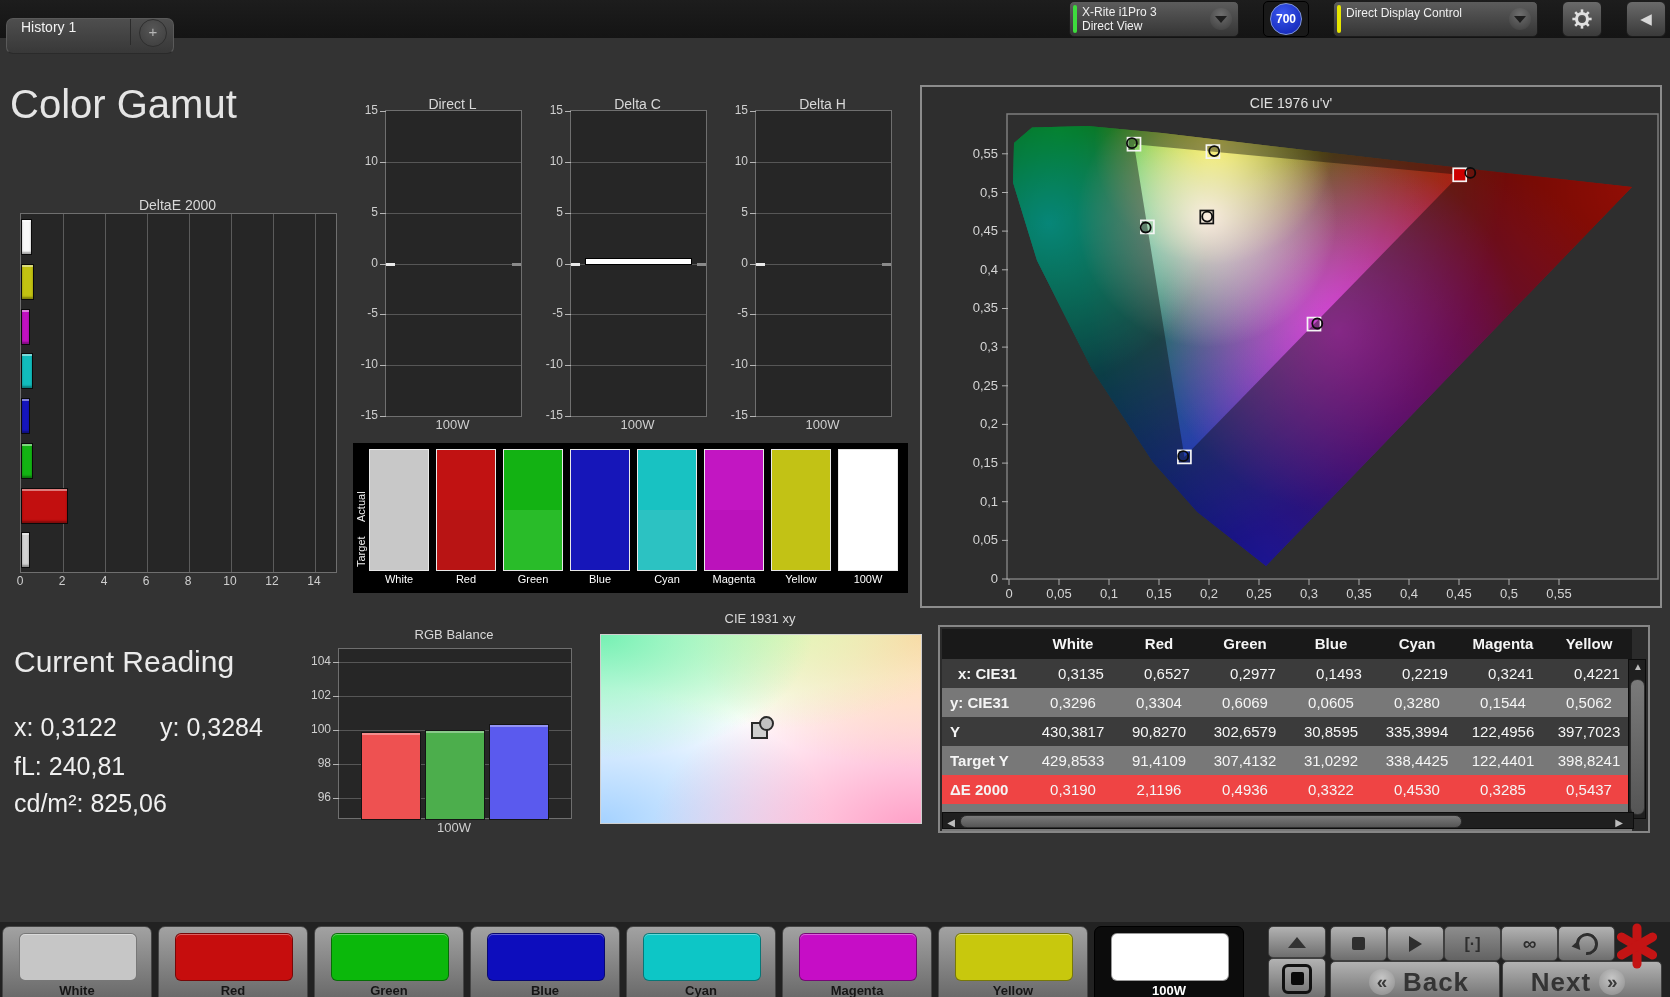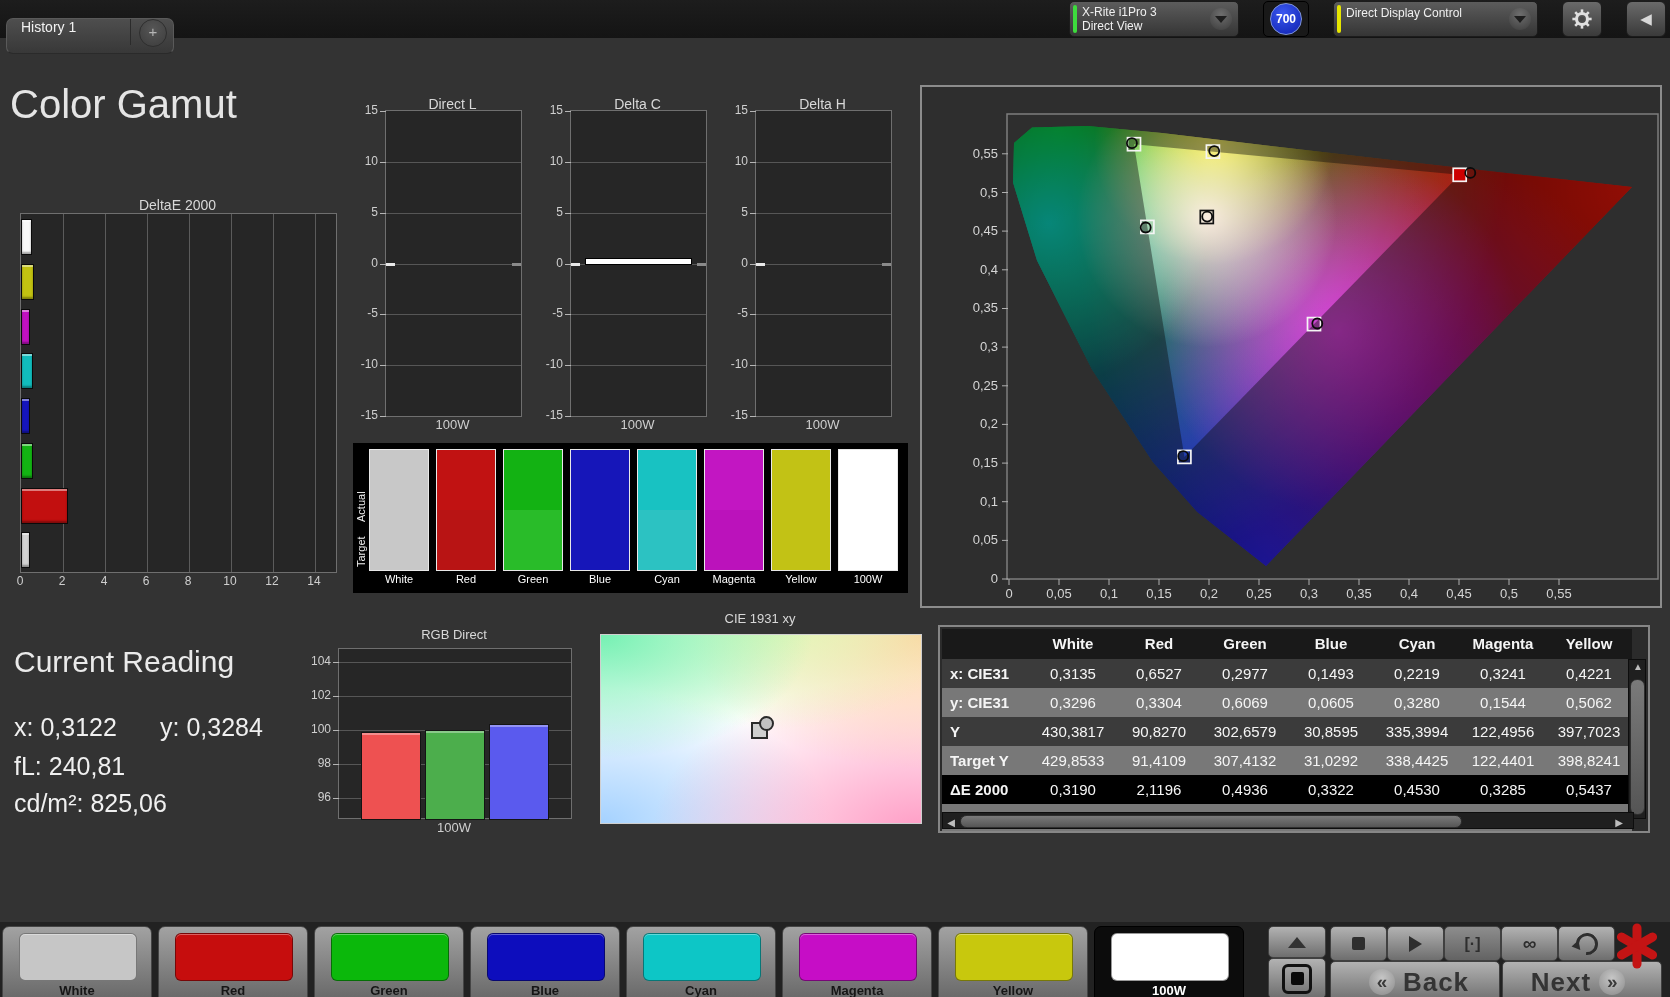--- a/index.html
+++ b/index.html
@@ -265,20 +265,21 @@
     </div>
     <div class="patchlab" style="left: 418px;">Yellow</div>
     <div class="patch" style="left: 485px;">
       <div class="half" style="top: 0px; background: rgb(255, 255, 255);"></div>
       <div class="half" style="bottom: 0px; background: rgb(255, 255, 255);"></div>
     </div>
     <div class="patchlab" style="left: 485px;">100W</div>
   </div>
 
 <div class="cie76">
+  <div style="position:absolute;top:8px;left:0;right:0;text-align:center;font-size:14px;color:#e0e0e0;">CIE 1976 u'v'</div>
   <div id="cie76-svg" style="position:absolute;inset:0;"><svg width="738" height="519" viewBox="0 0 738 519">
         <defs>
           <clipPath id="shoe">
             <path d="M710.0 100.1 L 607.0 88.5 L 491.0 75.4 L 349.0 59.1 L 240.0 46.0 L 166.0 39.0 L 110.0 40.6 L 92.0 56.0 L 91.0 95.5 L 115.0 173.5 L 170.0 282.5 L 231.0 375.3 L 275.0 424.7 L 344.0 478.9 Z"></path>
           </clipPath>
           <radialGradient id="gG" gradientUnits="userSpaceOnUse" cx="137.0" cy="39.8" r="450">
             <stop offset="0" stop-color="#00d400" stop-opacity="0.95"></stop>
             <stop offset="1" stop-color="#00d400" stop-opacity="0"></stop>
           </radialGradient>
           <radialGradient id="gC" gradientUnits="userSpaceOnUse" cx="127.0" cy="136.4" r="160">
@@ -390,21 +391,21 @@
 <div class="rline" style="left:160px;top:713px;">
   <span>y:</span> <span>0,3284</span>
 </div>
 <div class="rline" style="left:14px;top:752px;">
   <span>fL:</span> <span>240,81</span>
 </div>
 <div class="rline" style="left:14px;top:789px;">
   <span>cd/m²:</span> <span>825,06</span>
 </div>
 
-<div class="ptitle" style="left:338px;top:627px;width:232px;font-size:13px;">RGB Direct</div>
+<div class="ptitle" style="left:338px;top:627px;width:232px;font-size:13px;">RGB Balance</div>
 <div class="plot" style="left:338px;top:648px;width:232px;height:169px;" id="rgb-plot">
     <div class="gridh" style="top: 13px;"></div>
     <div class="ticklab" style="left: -36px; top: 5px; width: 28px; text-align: right;">104</div>
     <div class="dash" style="left: -6px; top: 13px; width: 6px; height: 1px;"></div>
     <div class="gridh" style="top: 47px;"></div>
     <div class="ticklab" style="left: -36px; top: 39px; width: 28px; text-align: right;">102</div>
     <div class="dash" style="left: -6px; top: 47px; width: 6px; height: 1px;"></div>
     <div class="gridh" style="top: 81px;"></div>
     <div class="ticklab" style="left: -36px; top: 73px; width: 28px; text-align: right;">100</div>
     <div class="dash" style="left: -6px; top: 81px; width: 6px; height: 1px;"></div>
@@ -430,21 +431,21 @@
     <div class="trow" style="top: 2px; left: 2px; height: 30px; background: rgb(25, 25, 25);">
       <div class="tcell tlabel" style="font-weight: bold; line-height: 30px;"></div>
       <div class="tcell" style="font-weight: bold; line-height: 30px;">White</div>
       <div class="tcell" style="font-weight: bold; line-height: 30px;">Red</div>
       <div class="tcell" style="font-weight: bold; line-height: 30px;">Green</div>
       <div class="tcell" style="font-weight: bold; line-height: 30px;">Blue</div>
       <div class="tcell" style="font-weight: bold; line-height: 30px;">Cyan</div>
       <div class="tcell" style="font-weight: bold; line-height: 30px;">Magenta</div>
       <div class="tcell" style="font-weight: bold; line-height: 30px;">Yellow</div>
     </div>
-    <div class="trow" style="top: 32px; left: 2px; background: rgb(59, 59, 59);">
+    <div class="trow" style="top: 32px; left: 2px; background: rgb(59, 59, 59); padding-left: 8px;">
       <div class="tcell tlabel">x: CIE31</div>
       <div class="tcell">0,3135</div>
       <div class="tcell">0,6527</div>
       <div class="tcell">0,2977</div>
       <div class="tcell">0,1493</div>
       <div class="tcell">0,2219</div>
       <div class="tcell">0,3241</div>
       <div class="tcell">0,4221</div>
     </div>
     <div class="trow" style="top: 61px; left: 2px; background: rgb(120, 120, 120);">
@@ -470,21 +471,21 @@
     <div class="trow" style="top: 119px; left: 2px; background: rgb(120, 120, 120);">
       <div class="tcell tlabel">Target Y</div>
       <div class="tcell">429,8533</div>
       <div class="tcell">91,4109</div>
       <div class="tcell">307,4132</div>
       <div class="tcell">31,0292</div>
       <div class="tcell">338,4425</div>
       <div class="tcell">122,4401</div>
       <div class="tcell">398,8241</div>
     </div>
-    <div class="trow" style="top: 148px; left: 2px; background: #000000;">
+    <div class="trow" style="top: 148px; left: 2px; background: #ef4444;">
       <div class="tcell tlabel">ΔE 2000</div>
       <div class="tcell">0,3190</div>
       <div class="tcell">2,1196</div>
       <div class="tcell">0,4936</div>
       <div class="tcell">0,3322</div>
       <div class="tcell">0,4530</div>
       <div class="tcell">0,3285</div>
       <div class="tcell">0,5437</div>
     </div>
     <div class="trow" style="top: 177px; left: 2px; background: rgb(120, 120, 120);">

